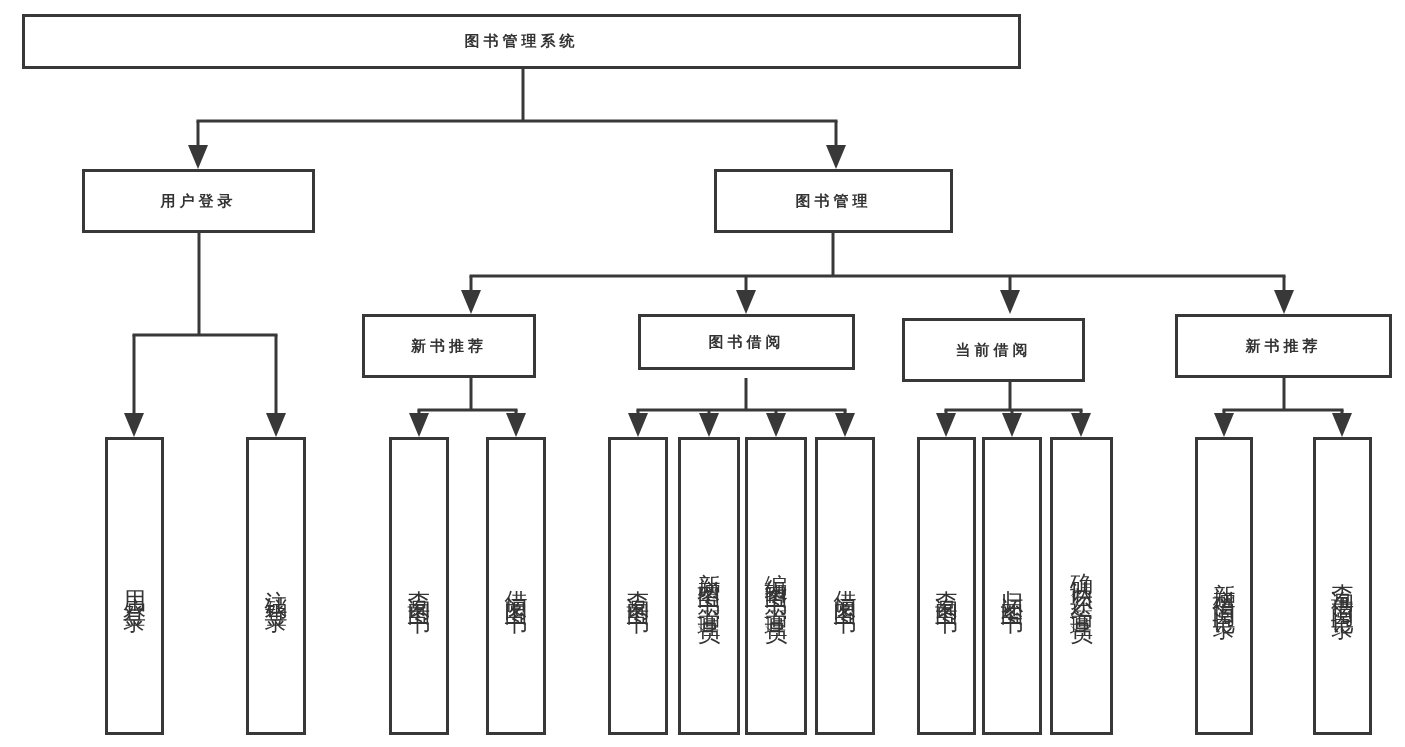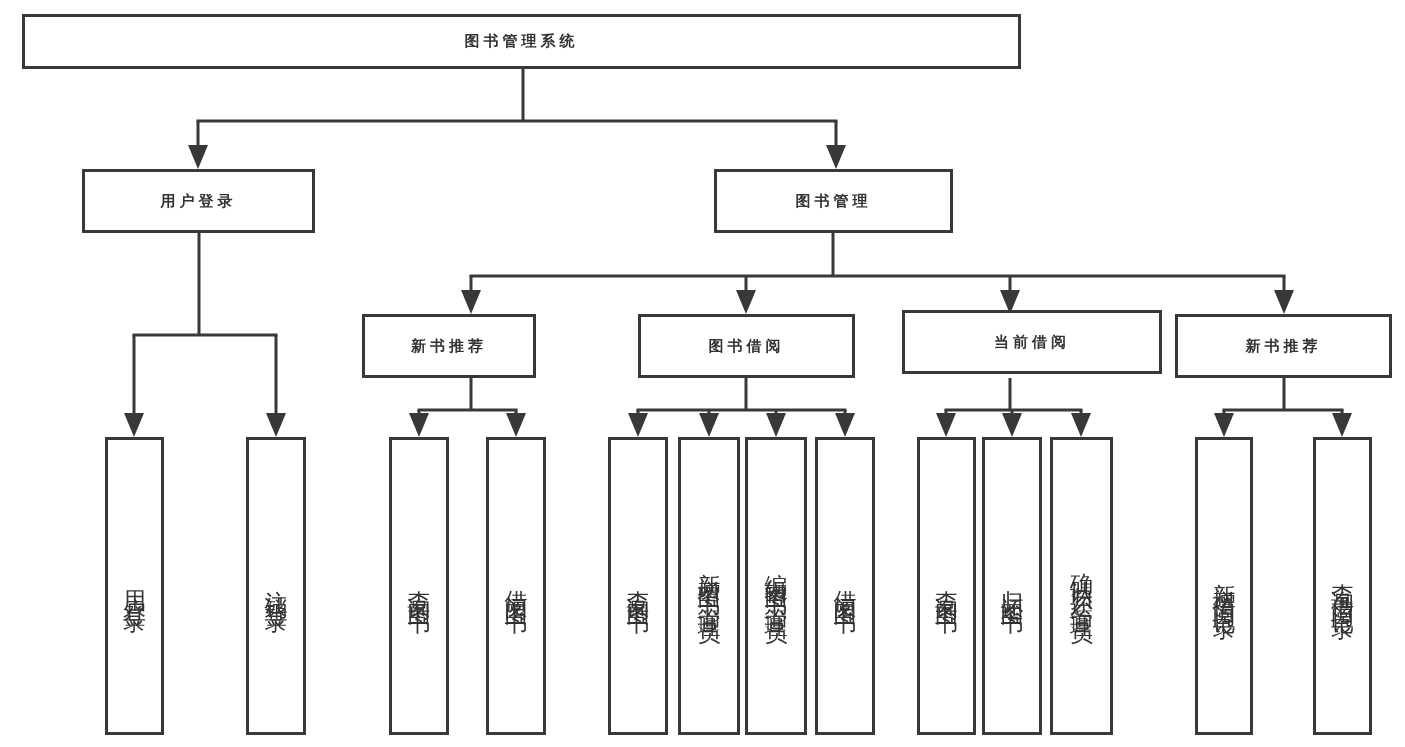--- a/index.html
+++ b/index.html
@@ -157,24 +157,24 @@
   <div class="box" style="left:82px; top:169px; width:233px; height:64px;">
     <span class="h-label">用户登录</span>
   </div>
   <div class="box" style="left:714px; top:169px; width:239px; height:64px;">
     <span class="h-label">图书管理</span>
   </div>
 
   <div class="box" style="left:362px; top:314px; width:174px; height:64px;">
     <span class="h-label">新书推荐</span>
   </div>
-  <div class="box" style="left:638px; top:314px; width:217px; height:64px;">
+  <div class="box" style="left:638px; top:314px; width:217px; height:56px;">
     <span class="h-label">图书借阅</span>
   </div>
-  <div class="box" style="left:902px; top:310px; width:260px; height:64px;">
+  <div class="box" style="left:902px; top:318px; width:183px; height:64px;">
     <span class="h-label">当前借阅</span>
   </div>
   <div class="box" style="left:1175px; top:314px; width:217px; height:64px;">
     <span class="h-label">新书推荐</span>
   </div>
 
   <div class="box" style="left:105px; top:437px; width:59px; height:298px;">
     <span class="v-label">用户登录</span>
   </div>
   <div class="box" style="left:246px; top:437px; width:60px; height:298px;">

